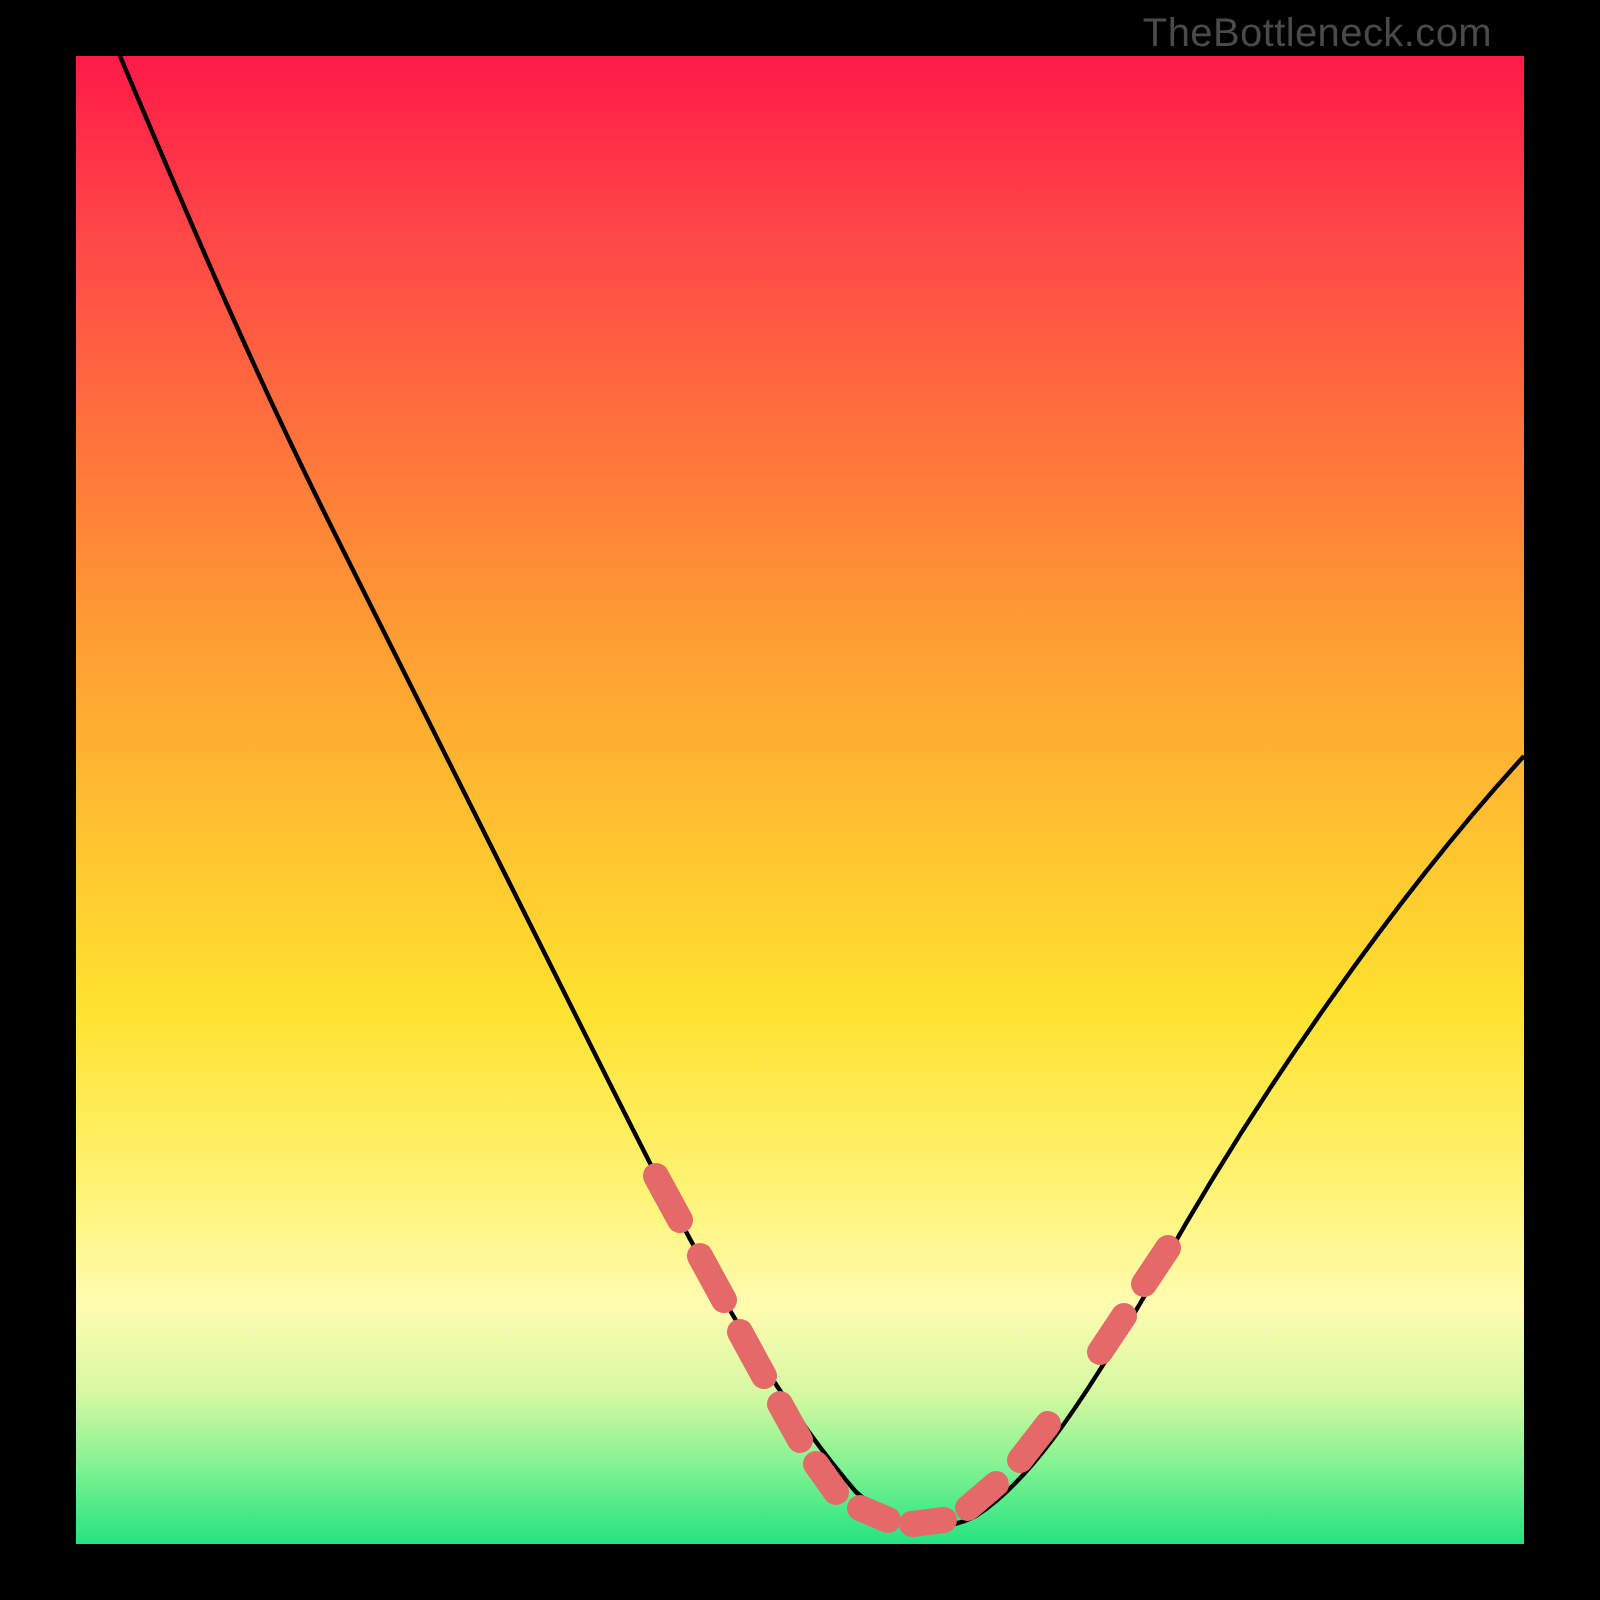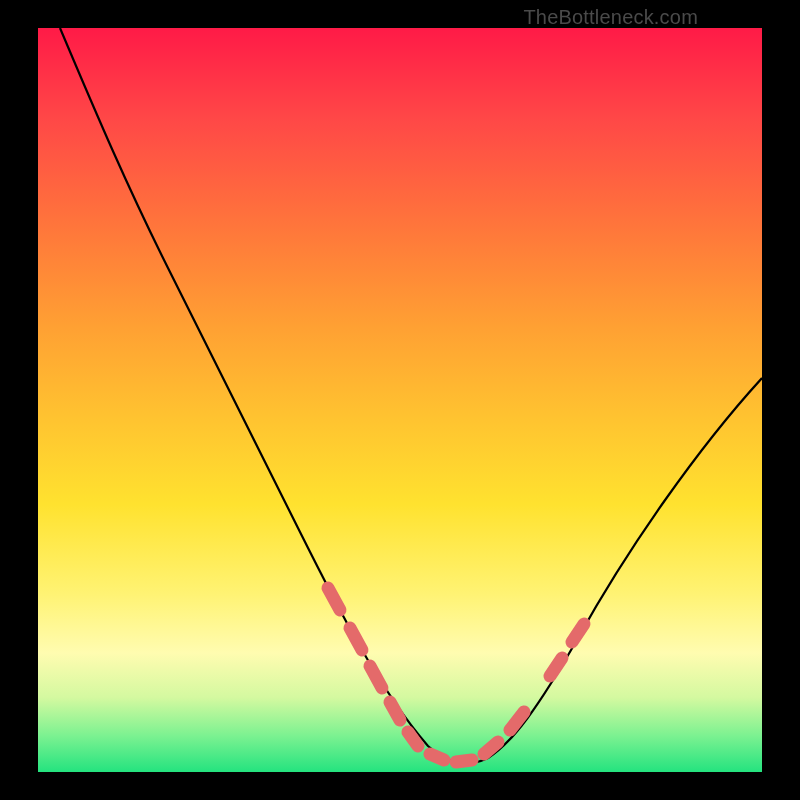--- a/index.html
+++ b/index.html
@@ -11,20 +11,21 @@
     overflow: hidden;
     font-family: Arial, Helvetica, sans-serif;
   }
   .frame {
     position: absolute;
     left: 0;
     top: 0;
     width: 708px;
     height: 800px;
     background: #000;
+    padding-left: 48px;
   }
   .plot {
     position: absolute;
     left: 38px;
     top: 28px;
     width: 724px;
     height: 744px;
     background: linear-gradient(to bottom,
       #ff1a47 0%,
       #ff4747 12%,

